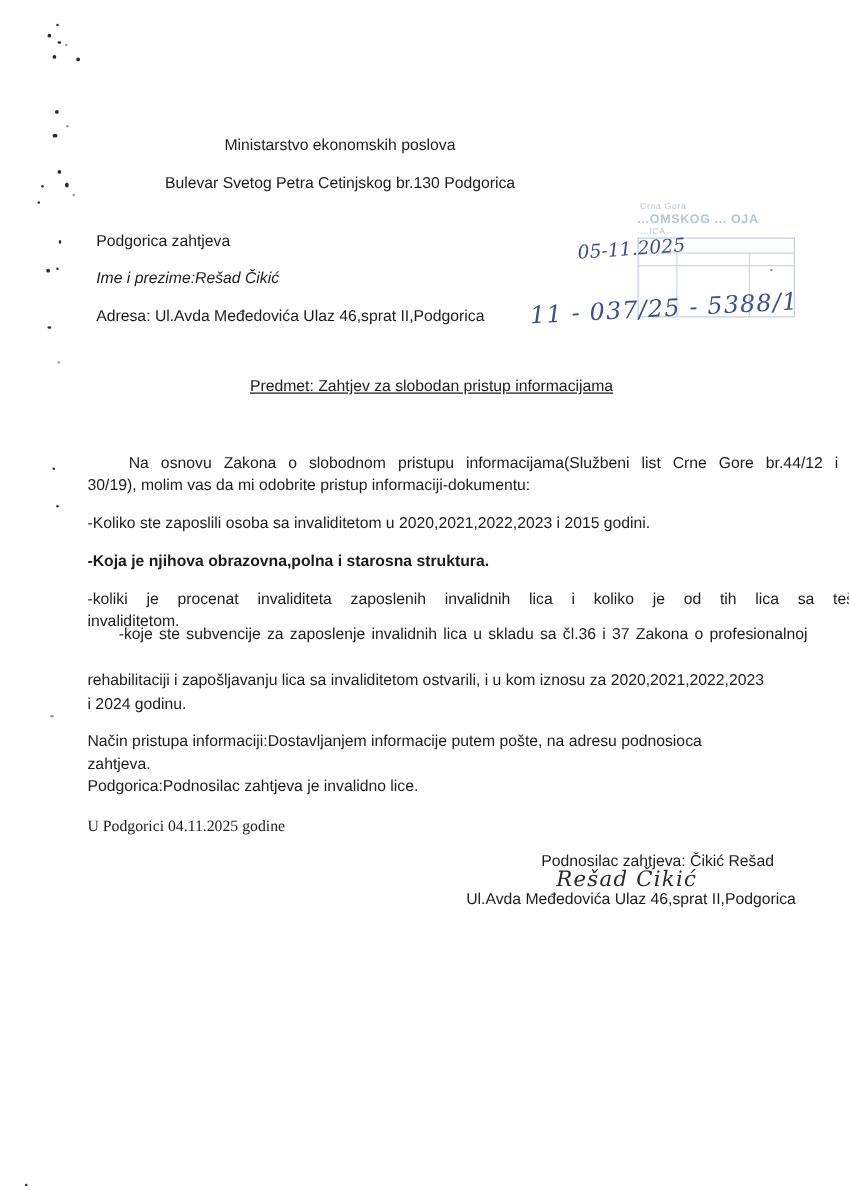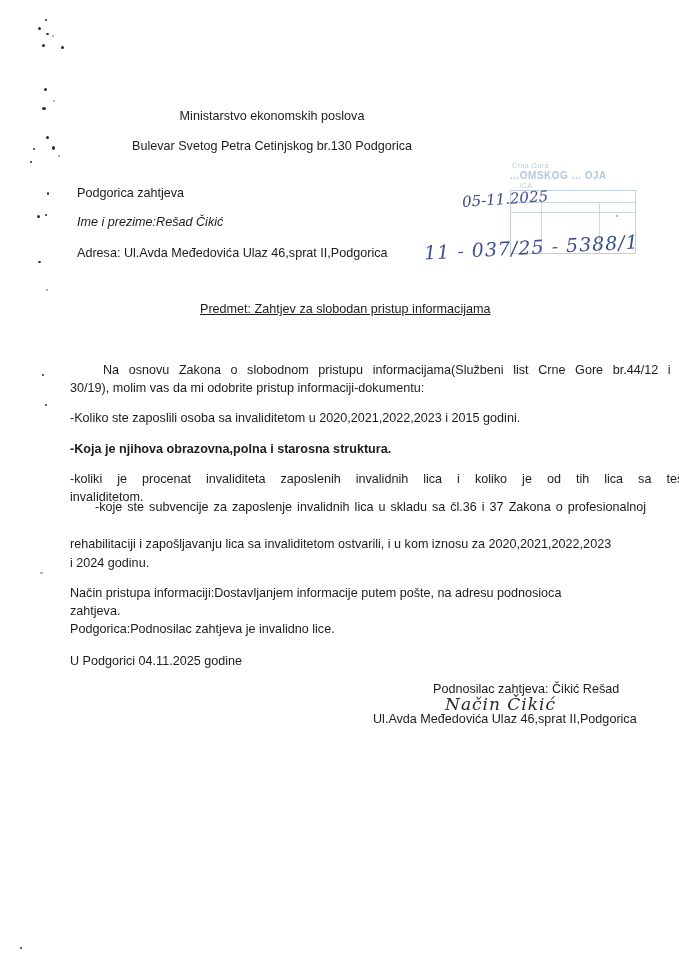--- a/index.html
+++ b/index.html
@@ -127,17 +127,17 @@
 <div class="abs line" style="left:70px;top:490px;">invaliditetom.</div>
 
 <div class="abs line" style="left:70px;top:500px;word-spacing:1.5px;margin-left:25px;">-koje ste subvencije za zaposlenje invalidnih lica u skladu sa čl.36 i 37 Zakona o profesionalnoj</div>
 <div class="abs line" style="left:70px;top:537px;">rehabilitaciji i zapošljavanju lica sa invaliditetom ostvarili, i u kom iznosu za 2020,2021,2022,2023</div>
 <div class="abs line" style="left:70px;top:556px;">i 2024 godinu.</div>
 
 <div class="abs line" style="left:70px;top:586px;">Način pristupa informaciji:Dostavljanjem informacije putem pošte, na adresu podnosioca</div>
 <div class="abs line" style="left:70px;top:604px;text-align:center;">zahtjeva.</div>
 <div class="abs line" style="left:70px;top:622px;">Podgorica:Podnosilac zahtjeva je invalidno lice.</div>
 
-<div class="abs line" style="left:70px;top:654px;">U Podgorici 04.11.2025 godine</div>
+<div class="abs line" style="left:70px;top:654px;font-family:Liberation Serif, serif;">U Podgorici 04.11.2025 godine</div>
 
 <div class="abs line" style="left:433px;top:682px;">Podnosilac zahtjeva: Čikić Rešad</div>
-<div class="signature line" style="left:445px;top:694px;">Način Čikić</div>
+<div class="signature line" style="left:445px;top:694px;">Rešad Čikić</div>
 <div class="abs line" style="left:373px;top:712px;">Ul.Avda Međedovića Ulaz 46,sprat II,Podgorica</div>
 
 </body></html>

